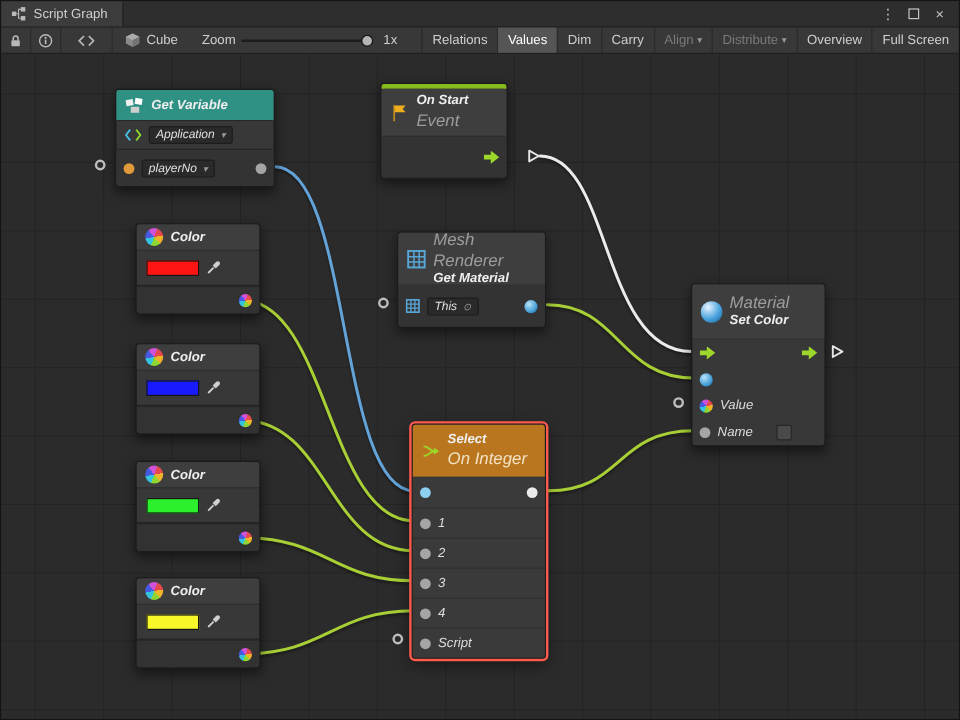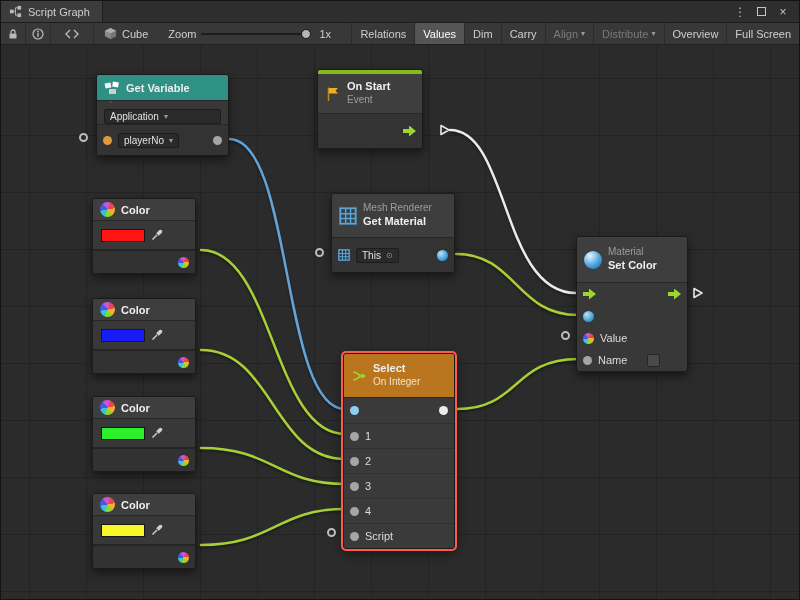--- a/index.html
+++ b/index.html
@@ -26,55 +26,55 @@
   .chev { font-size:8px; color:#9a9a9a; }
 
   
   .canvas { position:absolute; top:44px; left:0; right:0; bottom:0; background:#2b2b2b;
     background-image: linear-gradient(to right, #232323 1px, transparent 1px), linear-gradient(to bottom, #232323 1px, transparent 1px);
     background-size: 57px 57px; background-position: 28px 33px; }
   .wires { position:absolute; inset:0; width:100%; height:100%; z-index:1; }
   .wires path { filter: drop-shadow(0 2px 1px rgba(0,0,0,.35)); }
 
   
-  .node { position:absolute; z-index:2; background:#383838; border:1px solid #1b1b1b; border-radius:3px; box-shadow:0 4px 10px rgba(0,0,0,.5); color:#dcdcdc; font-size:11px; }
+  .node { position:absolute; z-index:2; background:#383838; border:1px solid #1b1b1b; border-radius:3px; box-shadow:0 4px 10px rgba(0,0,0,.5); color:#dcdcdc; font-size:11px;font-style:italic; }
   .nheader { display:flex; align-items:center; gap:6px; padding:0 7px; background:#3e3e3e; border-bottom:1px solid #272727; border-radius:2px 2px 0 0; }
   .ntitle { font-weight:bold; font-size:11px; color:#efefef; }
-  .nsub { font-size:10px; color:#9d9d9d; }
+  .nsub { font-size:14px; color:#9d9d9d; }
   .tcol { display:flex; flex-direction:column; line-height:1.25; }
   .prow { display:flex; align-items:center; gap:6px; padding:0 6px; }
   .dot { width:9px; height:9px; border-radius:50%; flex:0 0 auto; }
   .dot.gray { background:#a5a5a5; }
   .dot.orange { background:#e09a3c; }
   .dot.cyan { background:#8ed0ef; }
   .dot.white { background:#ececec; }
   .dot.blue { width:11px; height:11px; background:radial-gradient(circle at 35% 32%, #b8e2f7, #3d9ad4 65%, #23648f); }
   .flow-arrow { width:13px; height:11px; flex:0 0 auto; background:#9ed72c; clip-path:polygon(0 32%, 46% 32%, 46% 0, 100% 50%, 46% 100%, 46% 68%, 0 68%); }
   .wheel { border-radius:50%; flex:0 0 auto; background:conic-gradient(from 20deg, #e5484d 0 60deg, #f0b429 0 120deg, #8fd632 0 180deg, #35c4dd 0 240deg, #4659e0 0 300deg, #cf52d8 0 360deg); }
   .wheel.port { width:11px; height:11px; }
   .wheel.big { width:15px; height:15px; }
   .dropdown { display:flex; align-items:center; gap:5px; background:#2a2a2a; border:1px solid #1d1d1d; border-radius:2px; padding:1px 5px; font-size:10px; color:#e0e0e0; }
   .dropdown .chev { font-size:8px; }
   .sphere { width:18px; height:18px; border-radius:50%; background:radial-gradient(circle at 34% 28%, #e8f5ff, #4aa3df 55%, #1b5d8f); flex:0 0 auto; }
   .spacer { margin-left:auto; }
 
   
   .n-getvar { left:95px; top:29px; width:133px; }
   .n-getvar .nheader { height:26px; background:#2f9184; }
-  .n-getvar .scope-row { height:24px; display:flex; gap:6px; padding:0 7px; border-bottom:1px solid #272727;flex-direction:column; }
+  .n-getvar .scope-row { height:24px; display:flex; align-items:center; gap:6px; padding:0 7px; border-bottom:1px solid #272727; }
   .n-getvar .prow { height:30px; background:#333; border-radius:0 0 2px 2px; }
 
   
   .n-onstart { left:316px; top:24px; width:106px; }
   .n-onstart .strip { height:4px; background:#85bb1d; border-radius:2px 2px 0 0; }
   .n-onstart .nheader { height:40px; }
   .n-onstart .prow { height:34px; background:#333; border-radius:0 0 2px 2px; }
 
   
-  .n-color { width:104px; left:91px;margin-top:12px; }
+  .n-color { width:104px; left:112px; }
   .n-color .nheader { height:22px; }
   .n-color .swatch-row { height:28px; display:flex; align-items:center; gap:6px; padding:0 8px; }
   .n-color .swatch { width:44px; height:13px; border:1px solid #161616; }
   .n-color .prow { height:24px; background:#323232; border-top:2px solid #242424; border-radius:0 0 2px 2px; }
   .n-c1 { top:141px; } .n-c2 { top:241px; } .n-c3 { top:339px; } .n-c4 { top:436px; }
 
   
   .n-getmat { left:330px; top:148px; width:124px; }
   .n-getmat .nheader { height:44px; }
   .n-getmat .prow { height:34px; background:#333; border-radius:0 0 2px 2px; }

